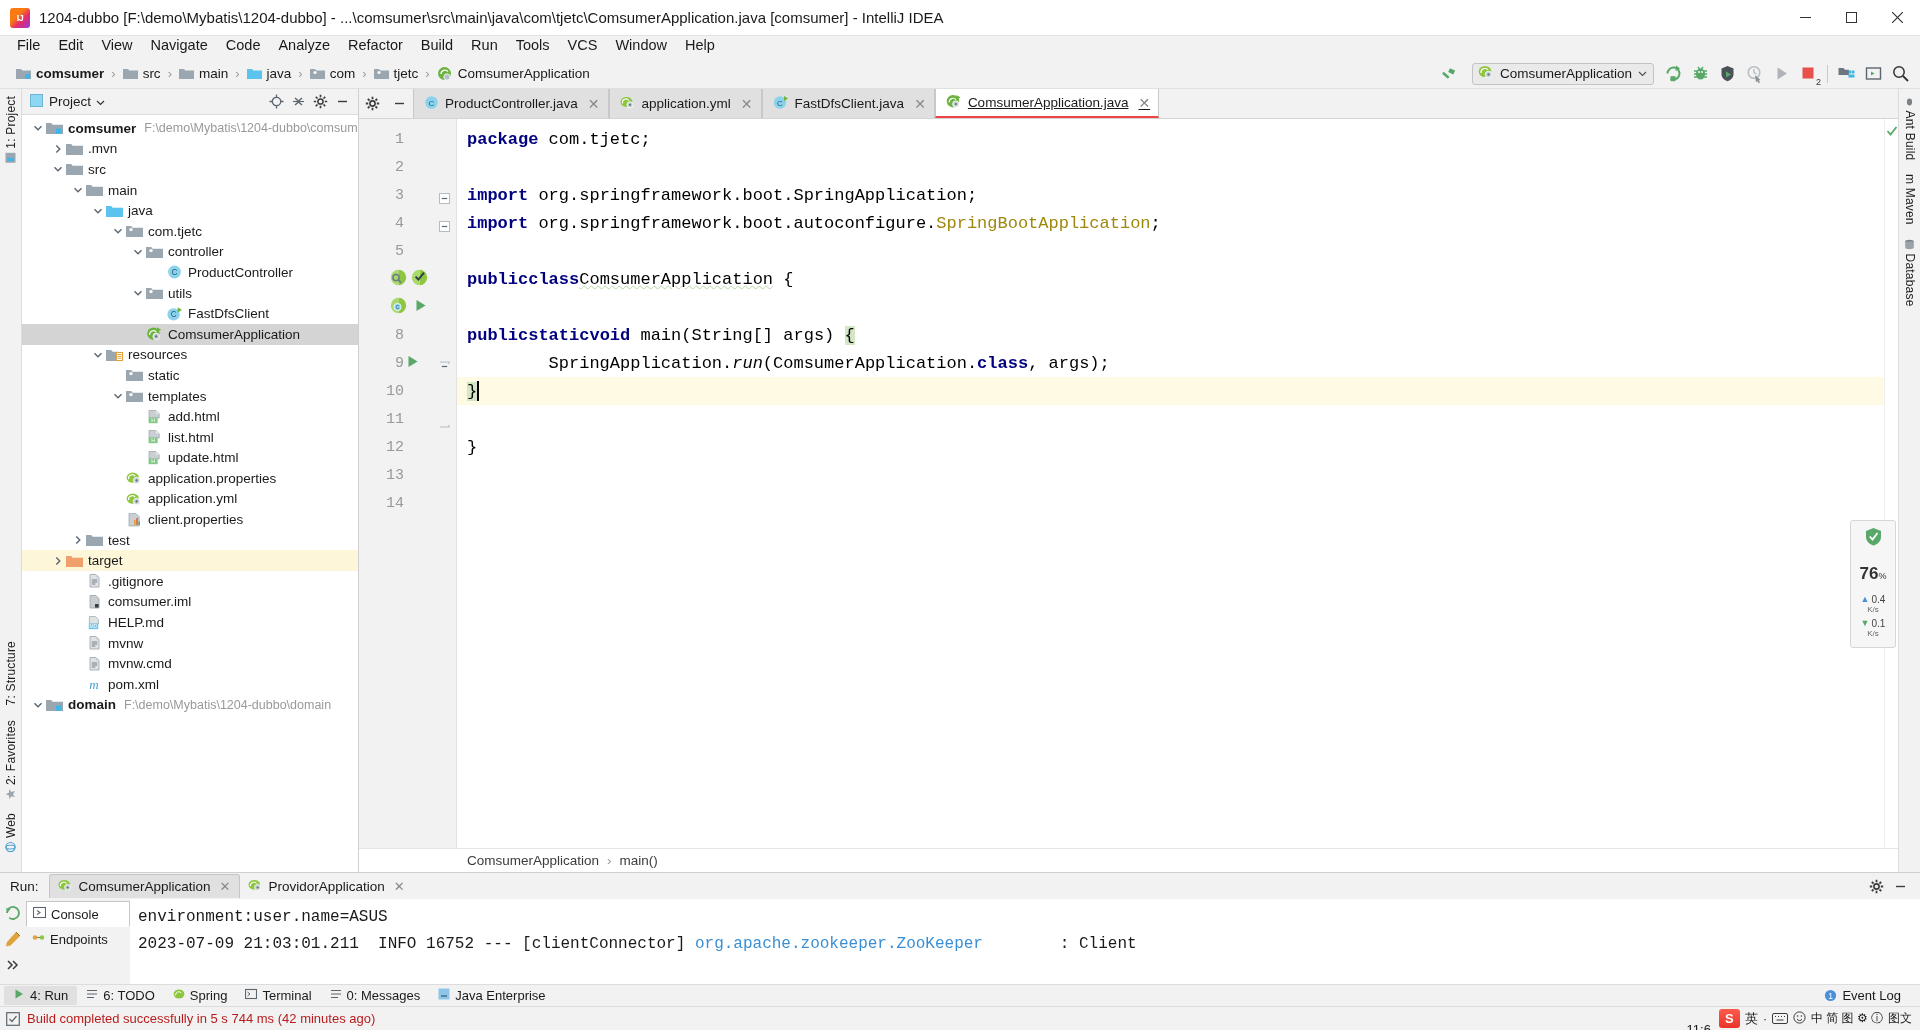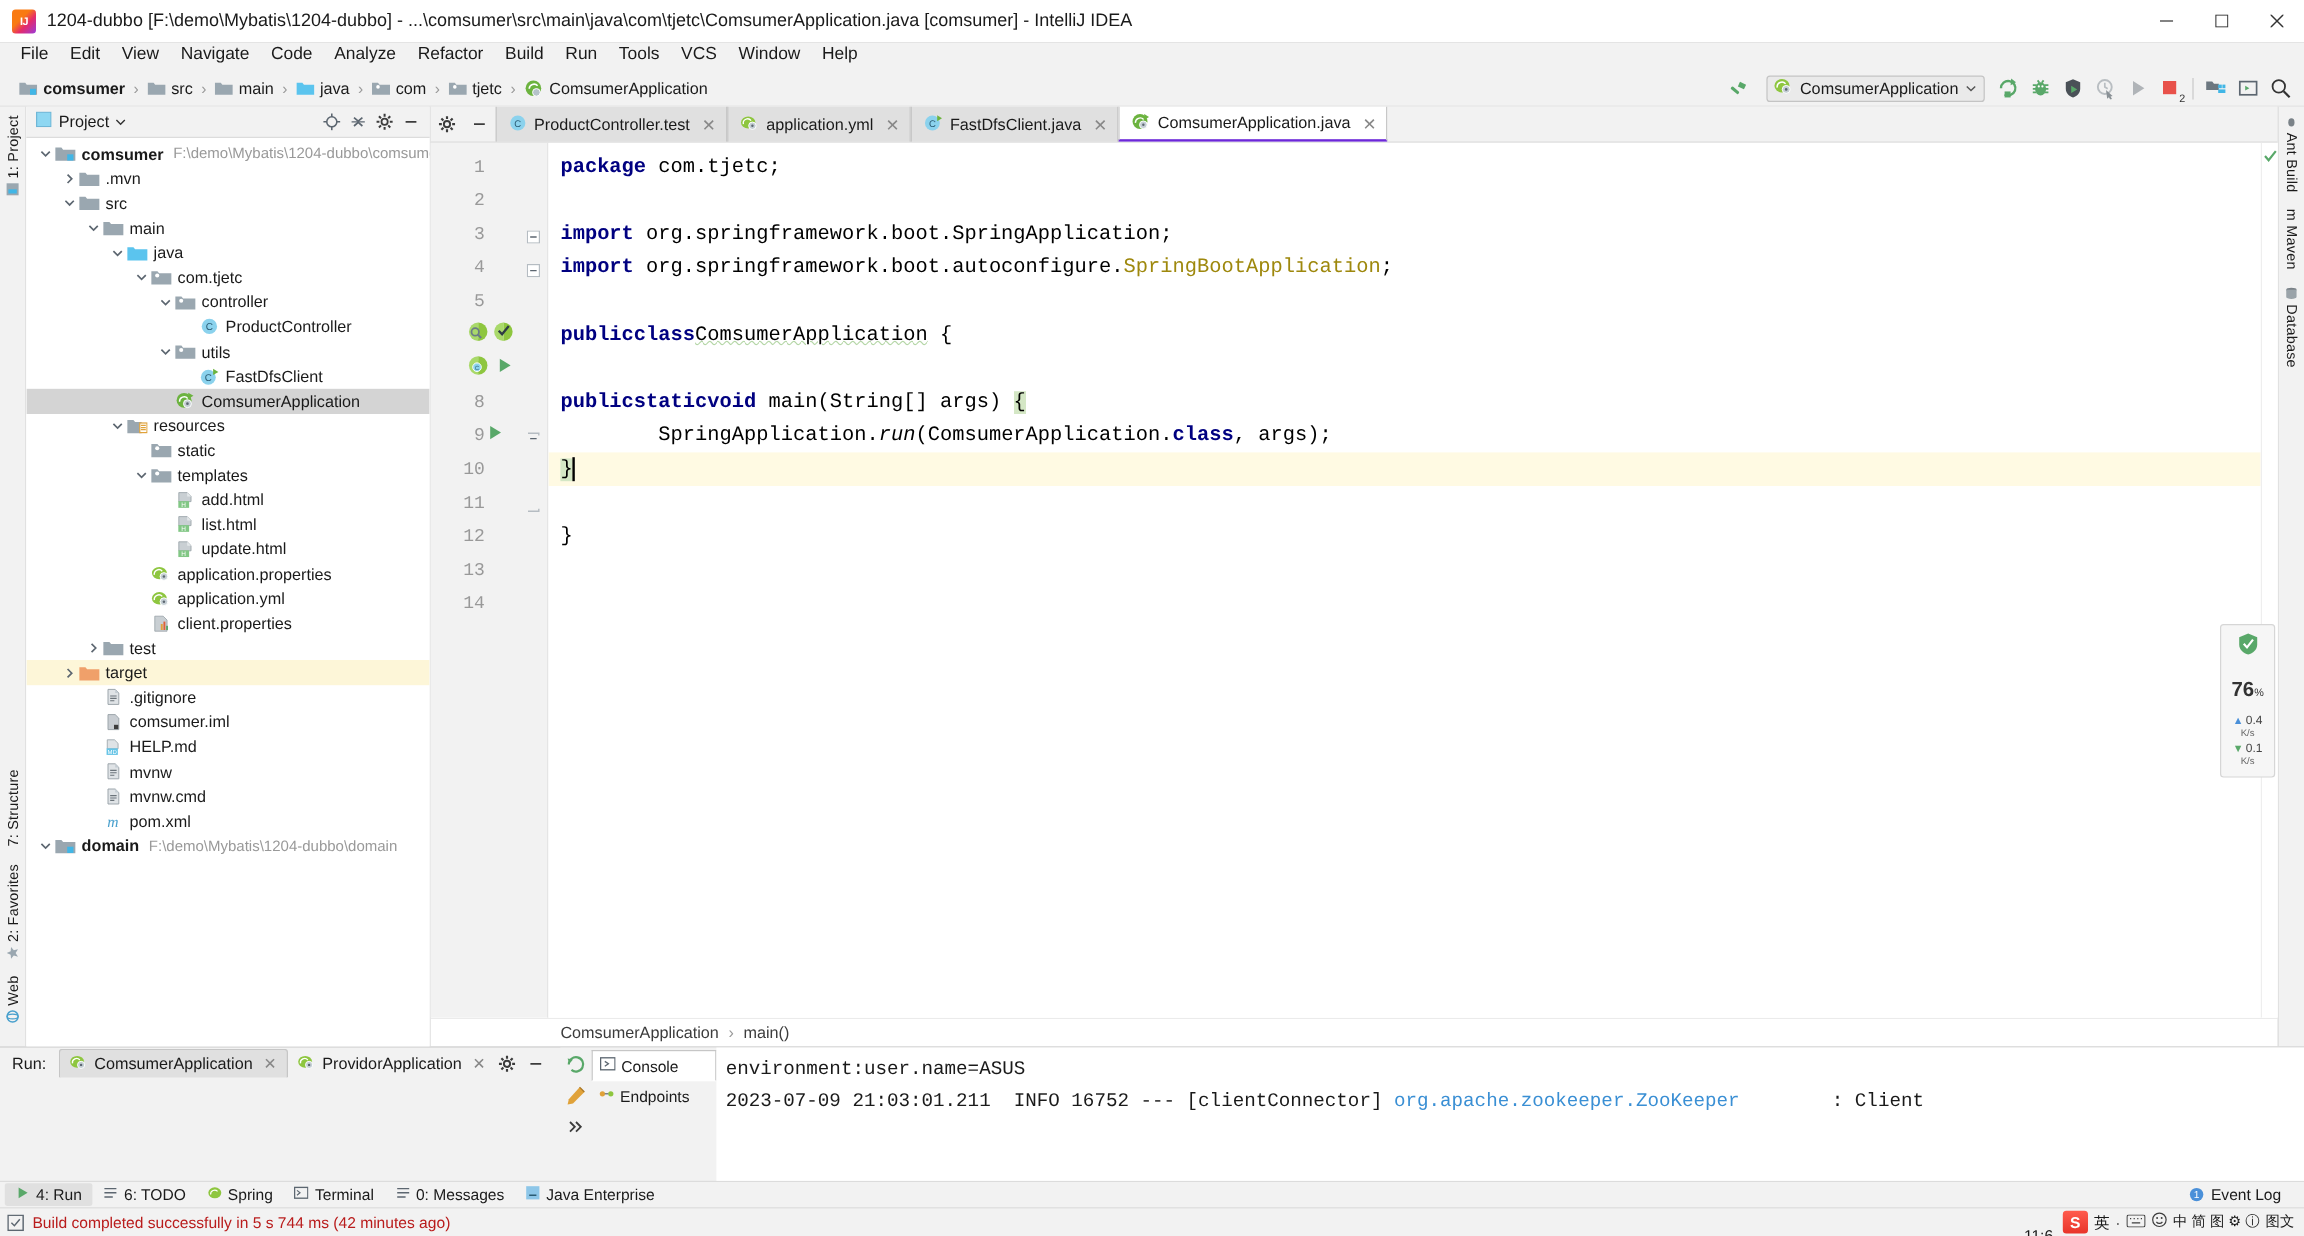--- a/index.html
+++ b/index.html
@@ -76,21 +76,21 @@
   .tname.bold { font-weight:bold; }
   .tpath { color:#999999; margin-left:8px; font-size:12.5px; }
 
   
   .editor-area { flex:1; display:flex; flex-direction:column; min-width:0; background:#fff;}
   .tabbar { height:30px; background:#f2f2f2; display:flex; align-items:stretch; flex:0 0 30px; border-bottom:1px solid #d4d4d4;}
   .tab-gear { width:27px; display:flex; align-items:center; justify-content:center; }
   .tab-min  { width:27px; display:flex; align-items:center; justify-content:center; }
   .etab { display:flex; align-items:center; gap:6px; padding:0 8px 0 10px; font-size:13.5px; color:#1a1a1a;
           background:#e0e0e0; border-right:1px solid #c8c8c8; border-left:1px solid #c8c8c8; white-space:nowrap; cursor:default;}
-  .etab.active { background:#ffffff; border-bottom:2px solid #6d28d9; }
+  .etab.active { background:#ffffff; border-bottom:2px solid #ef4444;text-decoration:underline; }
   .etab .x { color:#888; font-size:14px; margin-left:4px; }
 
   .edit-wrap { flex:1; display:flex; min-height:0; position:relative; background:#fff; }
   .gutter { width:98px; background:#f2f2f2; border-right:1px solid #e2e2e2; flex:0 0 98px; padding-top:6px; position:relative;}
   .gline { height:28px; display:flex; align-items:center; position:relative; }
   .gnum { position:absolute; right:52px; font-family:"Liberation Mono", monospace; font-size:15px; color:#999999;}
   .gmark { position:absolute; left:30px; display:flex; align-items:center; gap:2px;}
   .gfold { position:absolute; right:6px; width:11px; height:11px; }
 
   .code { flex:1; padding-top:6px; position:relative; overflow:hidden; background:#fff; }
@@ -105,21 +105,21 @@
   .caret { display:inline-block; width:2px; height:20px; background:#000; vertical-align:-4px;}
 
   
   .marker-bar { width:14px; background:#fff; border-left:1px solid #eee; flex:0 0 14px; position:relative;}
 
   .breadcrumb-bottom { height:24px; background:#fff; border-top:1px solid #e6e6e6; display:flex; align-items:center;
                        padding-left:108px; font-size:13.5px; color:#3c3c3c; flex:0 0 24px; gap:8px;}
   .bc-sep { color:#9a9a9a; }
 
   
-  .run-panel { flex:0 0 112px; background:#f2f2f2; display:flex; flex-direction:row; border-top:1px solid #cfcfcf;}
+  .run-panel { flex:0 0 112px; background:#f2f2f2; display:flex; flex-direction:column; border-top:1px solid #cfcfcf;}
   .run-head { height:26px; display:flex; align-items:center; padding-left:10px; gap:0px; flex:0 0 26px;}
   .run-label { font-size:13.5px; color:#1a1a1a; margin-right:10px;}
   .rtab { display:flex; align-items:center; gap:6px; font-size:13.5px; padding:3px 8px; color:#1a1a1a; white-space:nowrap;}
   .rtab.active { background:#e0e0e0; border:1px solid #c6c6c6; border-bottom:none; border-radius:3px 3px 0 0;}
   .rtab .x { color:#888; font-size:13px; margin-left:3px;}
   .run-head-right { margin-left:auto; display:flex; align-items:center; gap:4px; padding-right:10px;}
   .run-body { flex:1; display:flex; min-height:0; background:#f2f2f2;}
   .run-gutter { width:26px; display:flex; flex-direction:column; align-items:center; padding-top:4px; gap:6px; flex:0 0 26px;}
   .run-gbtn { width:20px; height:20px; display:flex; align-items:center; justify-content:center;}
   .console-tabs { width:104px; display:flex; flex-direction:column; flex:0 0 104px; padding-top:2px;}
@@ -852,21 +852,21 @@
             </svg>
         </div>
 
         <div class="etab">
           <span>
             <svg width="15" height="15" viewBox="0 0 15 15">
                 <circle cx="7.5" cy="7.5" r="6.3" fill="#8bd2ed"></circle>
                 <text x="7.5" y="10.5" font-size="8" fill="#2a5b73" text-anchor="middle" font-family="Liberation Sans">C</text>
               </svg>
           </span>
-          <span>ProductController.test</span>
+          <span>ProductController.java</span>
           <span class="x">✕</span>
         </div>
 
         <div class="etab">
           <span>
             <svg width="16" height="15" viewBox="0 0 16 15">
                 <ellipse cx="6.5" cy="7" rx="6" ry="5" fill="#8ec63f"></ellipse>
                 <path d="M2.5 8.5a3.6 3.6 0 0 1 6.4-3" stroke="#fff" fill="none" stroke-width="1.1"></path>
                 <circle cx="10" cy="9.8" r="3.1" fill="#c4ced4" stroke="#fff" stroke-width="0.8"></circle>
                 <circle cx="10" cy="9.8" r="1" fill="#5c6670"></circle>

